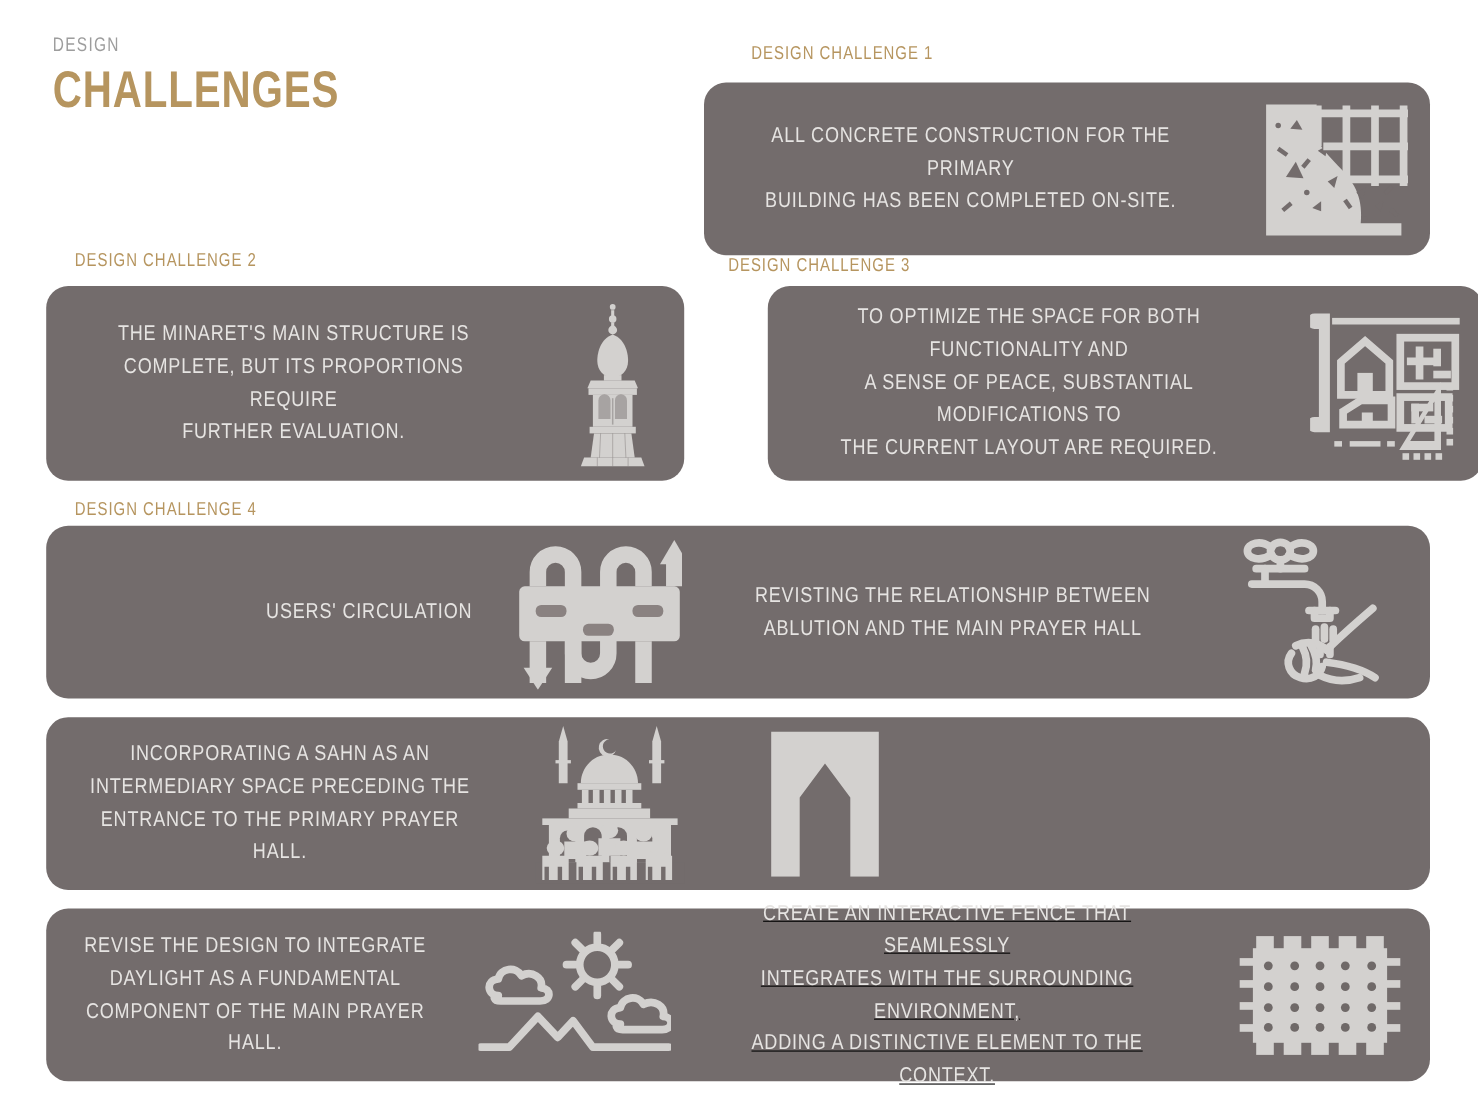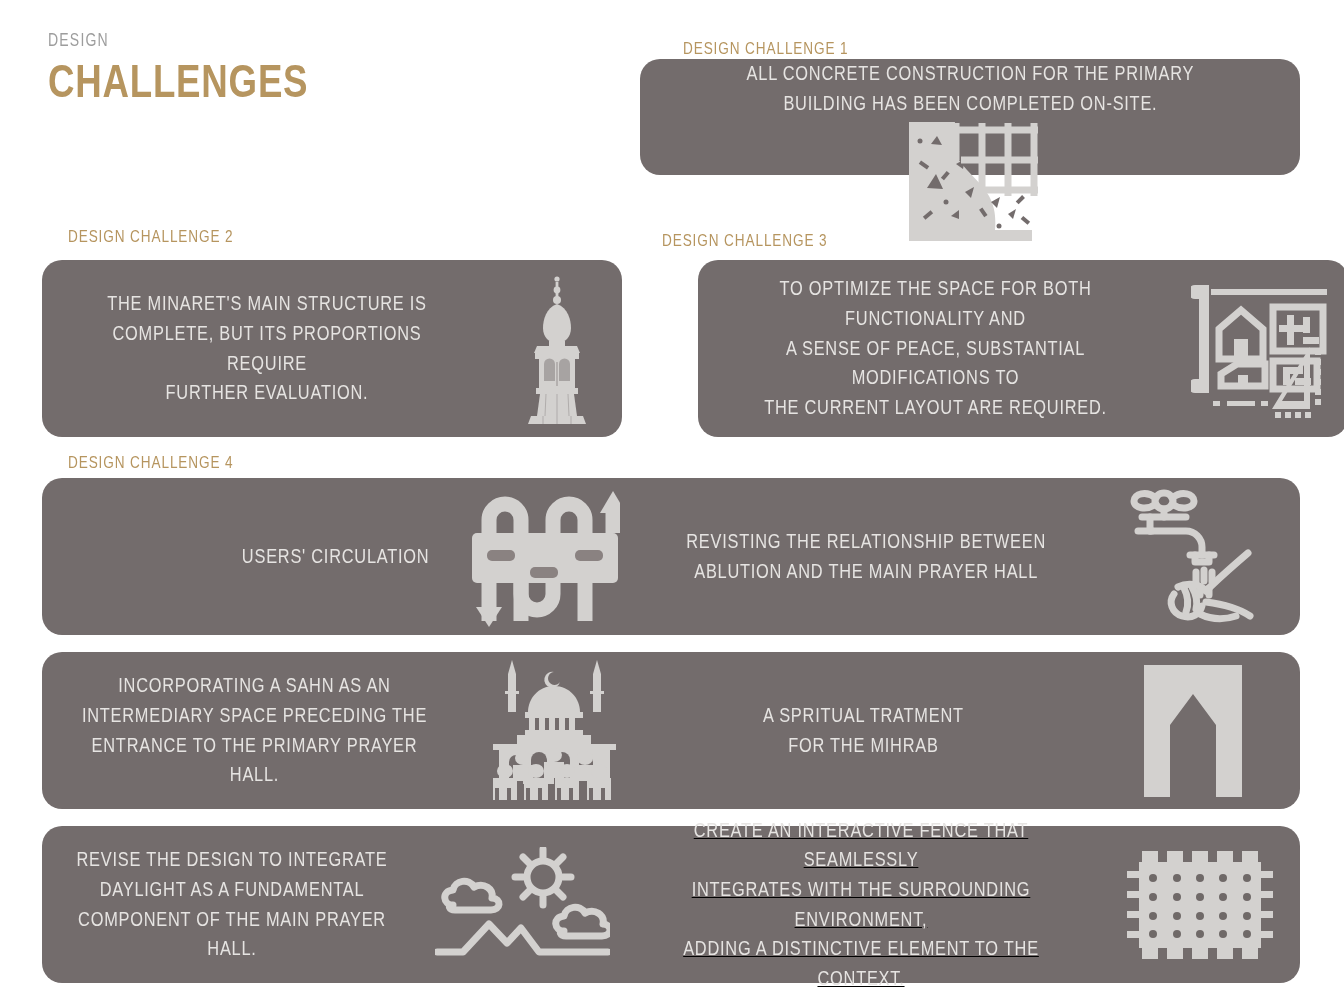--- a/index.html
+++ b/index.html
@@ -88,21 +88,21 @@
   <div class="title-block">
     <div class="title-small">DESIGN</div>
     <div class="title-big">CHALLENGES</div>
   </div>
 
   <div class="sect-label" style="left:683px; top:39px;">DESIGN CHALLENGE 1</div>
   <div class="sect-label" style="left:68px; top:227px;">DESIGN CHALLENGE 2</div>
   <div class="sect-label" style="left:662px; top:231px;">DESIGN CHALLENGE 3</div>
   <div class="sect-label" style="left:68px; top:453px;">DESIGN CHALLENGE 4</div>
 
-  <div class="card" style="left:640px; top:59px; width:660px; height:116px;flex-direction:column;">
+  <div class="card" style="left:640px; top:75px; width:660px; height:157px;">
     <div style="flex:1; display:flex; justify-content:center;">
       <div class="card-text">ALL CONCRETE CONSTRUCTION FOR THE PRIMARY
 BUILDING HAS BEEN COMPLETED ON-SITE.</div>
     </div>
     <div class="icon-wrap" style="width:175px;">
       <svg width="135" height="125" viewBox="0 0 135 125">
         <g class="ic">
           <path d="M6 4 h46 c-2 14 -4 26 4 38 c9 13 22 22 30 36 c6 11 7 22 6 34 h37 v11 H6 Z"></path>
         </g>
         <g fill="#736c6c">
@@ -343,24 +343,20 @@
             <path d="M6 120 h24 v22 h-6 v-12 h-4 v12 h-8 v-12 h-4 v12 h-2 Z"></path>
             <path d="M37 120 h24 v22 h-6 v-12 h-4 v12 h-8 v-12 h-4 v12 h-2 Z"></path>
             <path d="M68 120 h24 v22 h-6 v-12 h-4 v12 h-8 v-12 h-4 v12 h-2 Z"></path>
             <path d="M100 120 h24 v22 h-6 v-12 h-4 v12 h-8 v-12 h-4 v12 h-2 Z"></path>
           </g>
         </svg>
       </div>
     </div>
 
     <div class="half" style="flex:1;">
-      <div style="flex:1; display:flex; justify-content:center;">
-        <div class="card-text">A SPRITUAL TRATMENT
-FOR THE MIHRAB</div>
-      </div>
       <div class="icon-wrap" style="width:215px;">
         <svg width="98" height="132" viewBox="0 0 98 132">
           <path class="ic" d="M0 0 h98 v132 h-26 v-72 l-23 -31 l-23 31 v72 h-26 Z"></path>
         </svg>
       </div>
     </div>
   </div>
 
   <div class="card" style="left:42px; top:826px; width:1258px; height:157px;">
 

